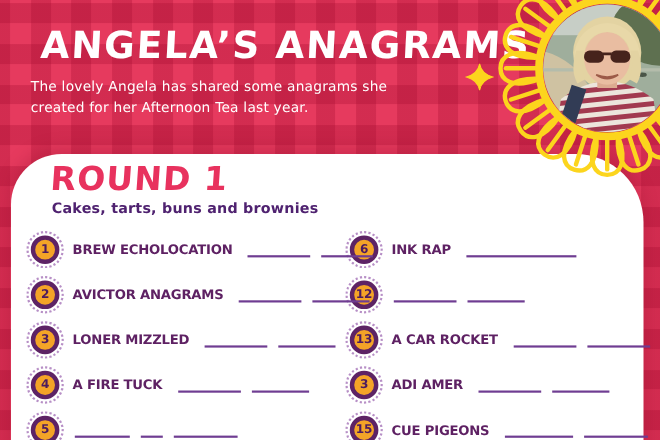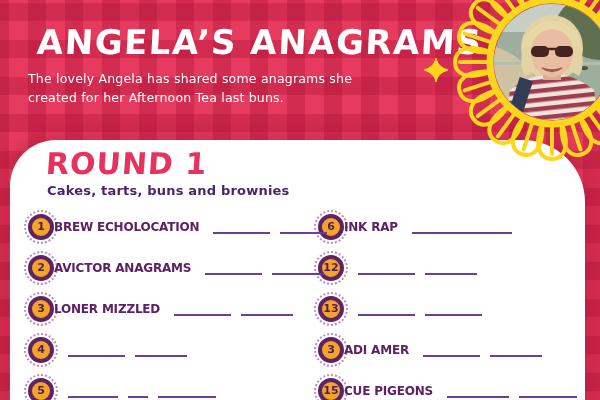--- a/index.html
+++ b/index.html
@@ -42,38 +42,38 @@
   .col-right{flex:1;}
   .row{display:flex;align-items:center;height:41px;white-space:nowrap;}
   .badge{
     box-sizing:border-box;flex:0 0 auto;width:26px;height:26px;border-radius:50%;
     background:#f4a427;border:4px solid #5d2365;
     outline:2px dotted #b78fc6;outline-offset:2px;
     color:#4d1b5e;font-weight:700;font-size:11px;
     display:flex;align-items:center;justify-content:center;
   }
   .q-text{
-    color:#5e2163;font-weight:700;font-size:12px;
+    margin-left:12px;color:#5e2163;font-weight:700;font-size:12px;
     letter-spacing:-0.2px;
   }
   .blanks{display:flex;margin-left:14px;gap:10px;}
   .blank{display:inline-block;height:1px;border-bottom:2px solid #6f3d92;position:relative;top:6px;}
   
   .flower{position:absolute;left:452px;top:-38px;width:200px;height:200px;}
   .sparkle{position:absolute;left:423px;top:57px;width:26px;height:26px;}
 </style>
 </head>
 <body>
 
 <div class="stage">
 
   <div class="hdr-title">ANGELA’S ANAGRAMS</div>
   <div class="hdr-intro">
     <span>The lovely Angela has shared some anagrams she</span><br>
-    <span>created for her Afternoon Tea last buns.</span>
+    <span>created for her Afternoon Tea last year.</span>
   </div>
 
   <div class="card">
     <div class="round-title">ROUND 1</div>
     <div class="round-sub">Cakes, tarts, buns and brownies</div>
     <div class="cols">
       <div class="col-left" id="col-left">
           <div class="row">
             <span class="badge">1</span>
             <span class="q-text">BREW ECHOLOCATION</span>
@@ -93,20 +93,21 @@
           <div class="row">
             <span class="badge">3</span>
             <span class="q-text">LONER MIZZLED</span>
             <span class="blanks">
               <span class="blank" style="width: 57px;"></span>
               <span class="blank" style="width: 52px;"></span>
             </span>
           </div>
           <div class="row">
             <span class="badge">4</span>
+            <span class="q-text">A FIRE TUCK</span>
             <span class="blanks">
               <span class="blank" style="width: 57px;"></span>
               <span class="blank" style="width: 52px;"></span>
             </span>
           </div>
           <div class="row">
             <span class="badge">5</span>
             <span class="blanks">
               <span class="blank" style="width: 50px;"></span>
               <span class="blank" style="width: 20px;"></span>
@@ -124,20 +125,21 @@
           </div>
           <div class="row">
             <span class="badge">12</span>
             <span class="blanks">
               <span class="blank" style="width: 57px;"></span>
               <span class="blank" style="width: 52px;"></span>
             </span>
           </div>
           <div class="row">
             <span class="badge">13</span>
+            <span class="q-text">A CAR ROCKET</span>
             <span class="blanks">
               <span class="blank" style="width: 57px;"></span>
               <span class="blank" style="width: 57px;"></span>
             </span>
           </div>
           <div class="row">
             <span class="badge">3</span>
             <span class="q-text">ADI AMER</span>
             <span class="blanks">
               <span class="blank" style="width: 57px;"></span>

